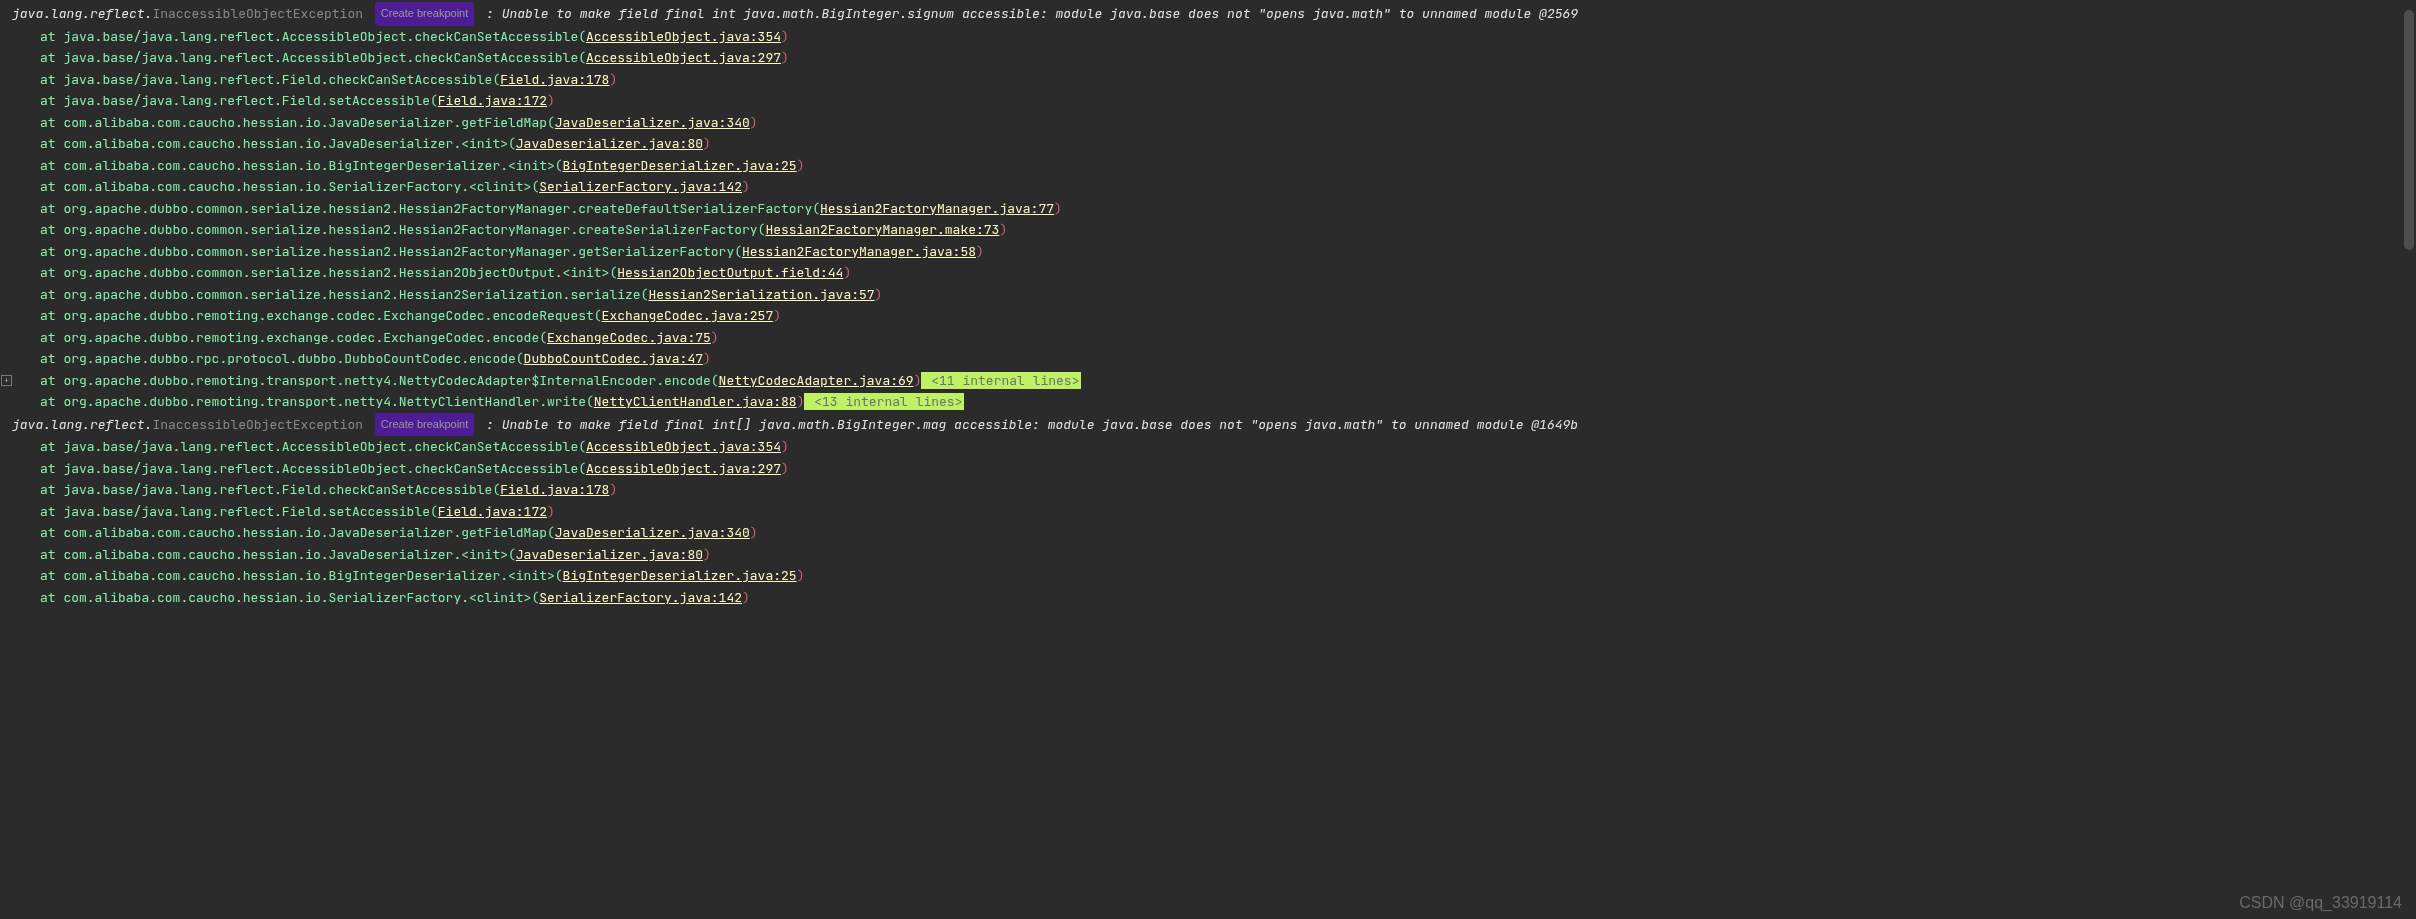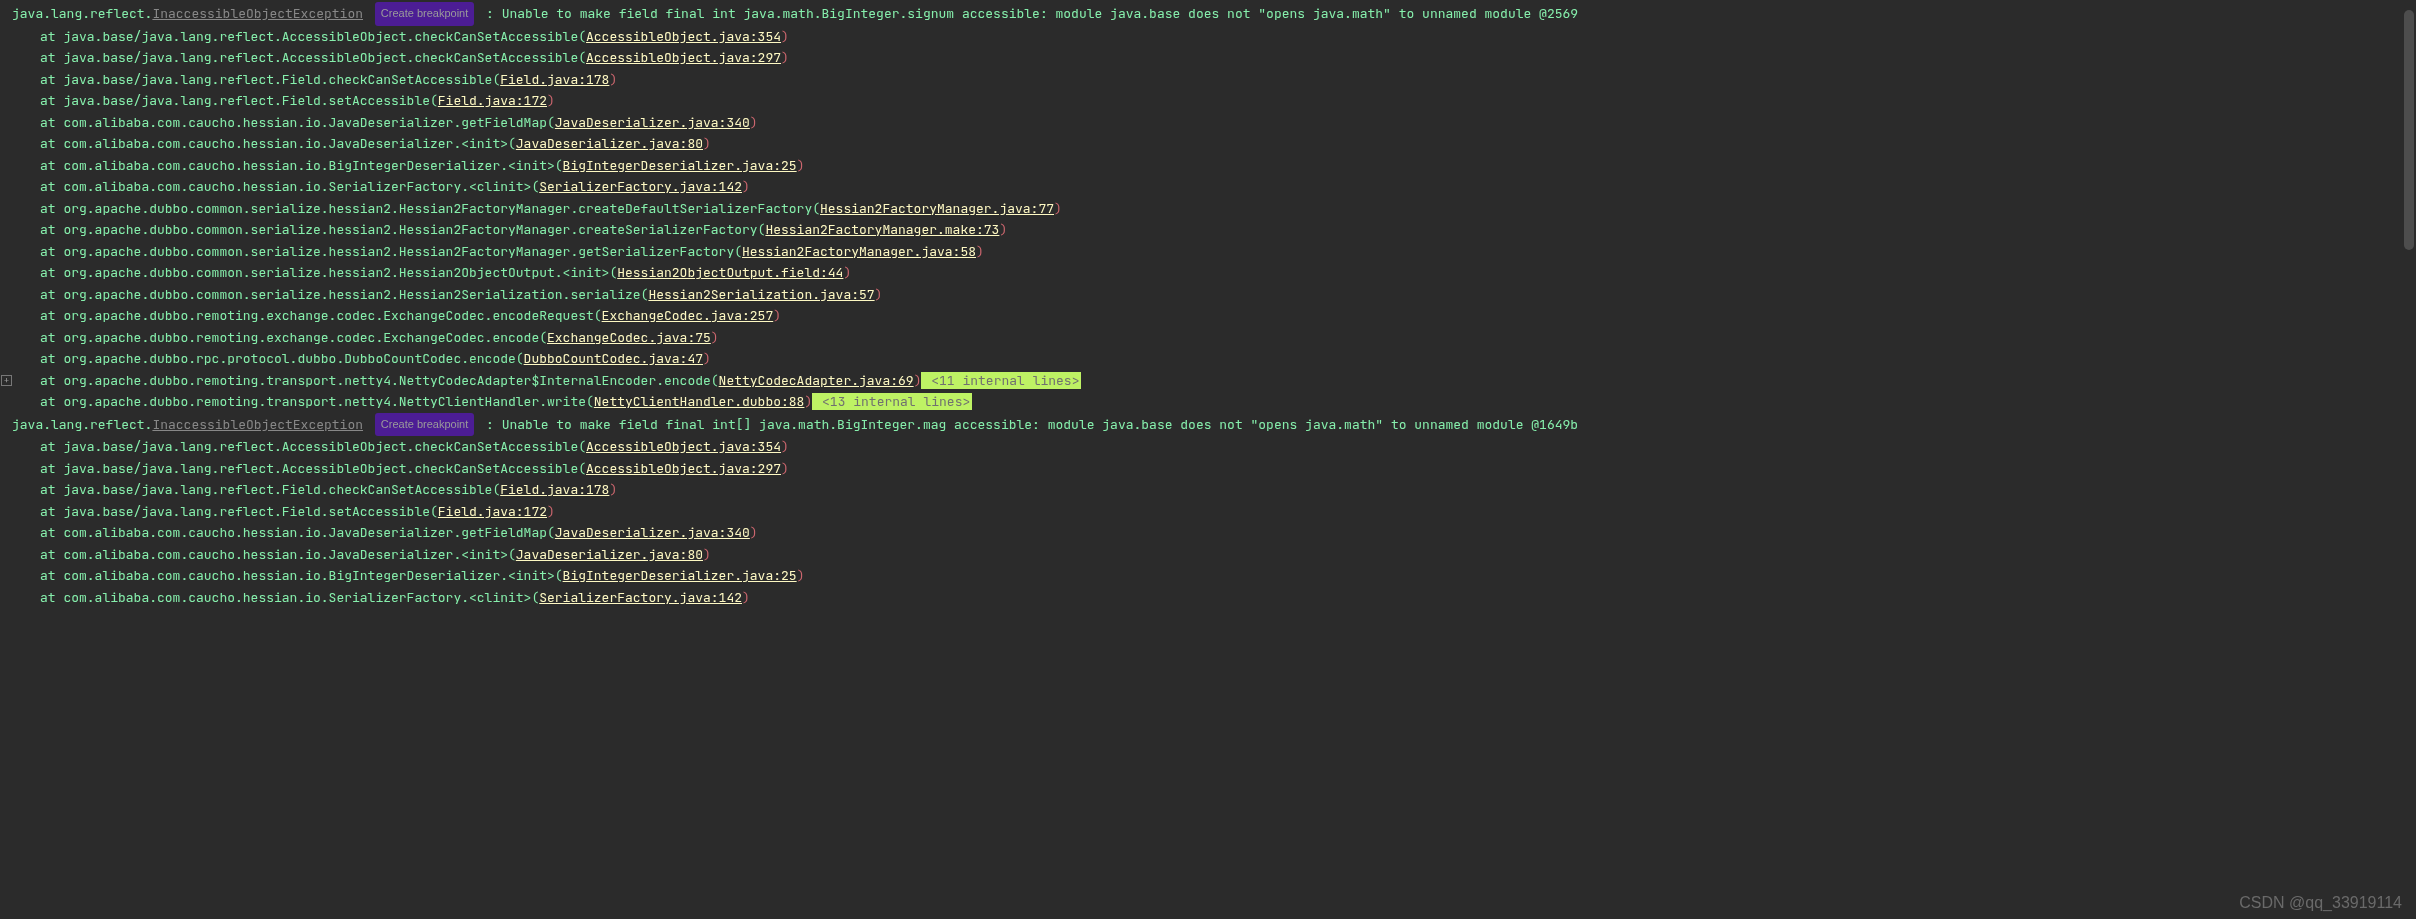--- a/index.html
+++ b/index.html
@@ -14,24 +14,23 @@
     position: relative;
     width: 2416px;
     height: 919px;
   }
   .console {
     padding: 2px 0 0 12px;
   }
   .ex-line {
     white-space: pre;
   }
-  .red { color: #86efac; }
+  .red { color: #e5e5e5; font-style: italic; }
   .grey-link {
     color: #888888;
-    text-decoration: underline;
     cursor: pointer;
   }
   .breakpoint-btn {
     display: inline-block;
     background: #4c1d95;
     color: #9a9a9a;
     font-family: -apple-system, "Segoe UI", sans-serif;
     font-size: 11px;
     padding: 1px 6px;
     border-radius: 3px;
@@ -107,21 +106,21 @@
     <div class="frame"><span class="at">at com.alibaba.com.caucho.hessian.io.SerializerFactory.&lt;clinit&gt;(</span><span class="link">SerializerFactory.java:142</span><span class="loc">)</span></div>
     <div class="frame"><span class="at">at org.apache.dubbo.common.serialize.hessian2.Hessian2FactoryManager.createDefaultSerializerFactory(</span><span class="link">Hessian2FactoryManager.java:77</span><span class="loc">)</span></div>
     <div class="frame"><span class="at">at org.apache.dubbo.common.serialize.hessian2.Hessian2FactoryManager.createSerializerFactory(</span><span class="link">Hessian2FactoryManager.make:73</span><span class="loc">)</span></div>
     <div class="frame"><span class="at">at org.apache.dubbo.common.serialize.hessian2.Hessian2FactoryManager.getSerializerFactory(</span><span class="link">Hessian2FactoryManager.java:58</span><span class="loc">)</span></div>
     <div class="frame"><span class="at">at org.apache.dubbo.common.serialize.hessian2.Hessian2ObjectOutput.&lt;init&gt;(</span><span class="link">Hessian2ObjectOutput.field:44</span><span class="loc">)</span></div>
     <div class="frame"><span class="at">at org.apache.dubbo.common.serialize.hessian2.Hessian2Serialization.serialize(</span><span class="link">Hessian2Serialization.java:57</span><span class="loc">)</span></div>
     <div class="frame"><span class="at">at org.apache.dubbo.remoting.exchange.codec.ExchangeCodec.encodeRequest(</span><span class="link">ExchangeCodec.java:257</span><span class="loc">)</span></div>
     <div class="frame"><span class="at">at org.apache.dubbo.remoting.exchange.codec.ExchangeCodec.encode(</span><span class="link">ExchangeCodec.java:75</span><span class="loc">)</span></div>
     <div class="frame"><span class="at">at org.apache.dubbo.rpc.protocol.dubbo.DubboCountCodec.encode(</span><span class="link">DubboCountCodec.java:47</span><span class="loc">)</span></div>
     <div class="frame"><span class="fold-icon">+</span><span class="at">at org.apache.dubbo.remoting.transport.netty4.NettyCodecAdapter$InternalEncoder.encode(</span><span class="link">NettyCodecAdapter.java:69</span><span class="loc">)</span><span class="internal"> &lt;11 internal lines&gt;</span></div>
-    <div class="frame"><span class="at">at org.apache.dubbo.remoting.transport.netty4.NettyClientHandler.write(</span><span class="link">NettyClientHandler.dubbo:88</span><span class="loc">)</span><span class="internal"> &lt;13 internal lines&gt;</span></div>
+    <div class="frame"><span class="at">at org.apache.dubbo.remoting.transport.netty4.NettyClientHandler.write(</span><span class="link">NettyClientHandler.java:88</span><span class="loc">)</span><span class="internal"> &lt;13 internal lines&gt;</span></div>
     <div class="ex-line"><span class="red">java.lang.reflect.</span><span class="grey-link">InaccessibleObjectException</span> <span class="breakpoint-btn">Create breakpoint</span><span class="red"> : Unable to make field final int[] java.math.BigInteger.mag accessible: module java.base does not "opens java.math" to unnamed module @1649b</span></div>
     <div class="frame"><span class="at">at java.base/java.lang.reflect.AccessibleObject.checkCanSetAccessible(</span><span class="link">AccessibleObject.java:354</span><span class="loc">)</span></div>
     <div class="frame"><span class="at">at java.base/java.lang.reflect.AccessibleObject.checkCanSetAccessible(</span><span class="link">AccessibleObject.java:297</span><span class="loc">)</span></div>
     <div class="frame"><span class="at">at java.base/java.lang.reflect.Field.checkCanSetAccessible(</span><span class="link">Field.java:178</span><span class="loc">)</span></div>
     <div class="frame"><span class="at">at java.base/java.lang.reflect.Field.setAccessible(</span><span class="link">Field.java:172</span><span class="loc">)</span></div>
     <div class="frame"><span class="at">at com.alibaba.com.caucho.hessian.io.JavaDeserializer.getFieldMap(</span><span class="link">JavaDeserializer.java:340</span><span class="loc">)</span></div>
     <div class="frame"><span class="at">at com.alibaba.com.caucho.hessian.io.JavaDeserializer.&lt;init&gt;(</span><span class="link">JavaDeserializer.java:80</span><span class="loc">)</span></div>
     <div class="frame"><span class="at">at com.alibaba.com.caucho.hessian.io.BigIntegerDeserializer.&lt;init&gt;(</span><span class="link">BigIntegerDeserializer.java:25</span><span class="loc">)</span></div>
     <div class="frame"><span class="at">at com.alibaba.com.caucho.hessian.io.SerializerFactory.&lt;clinit&gt;(</span><span class="link">SerializerFactory.java:142</span><span class="loc">)</span></div>
   </div>

